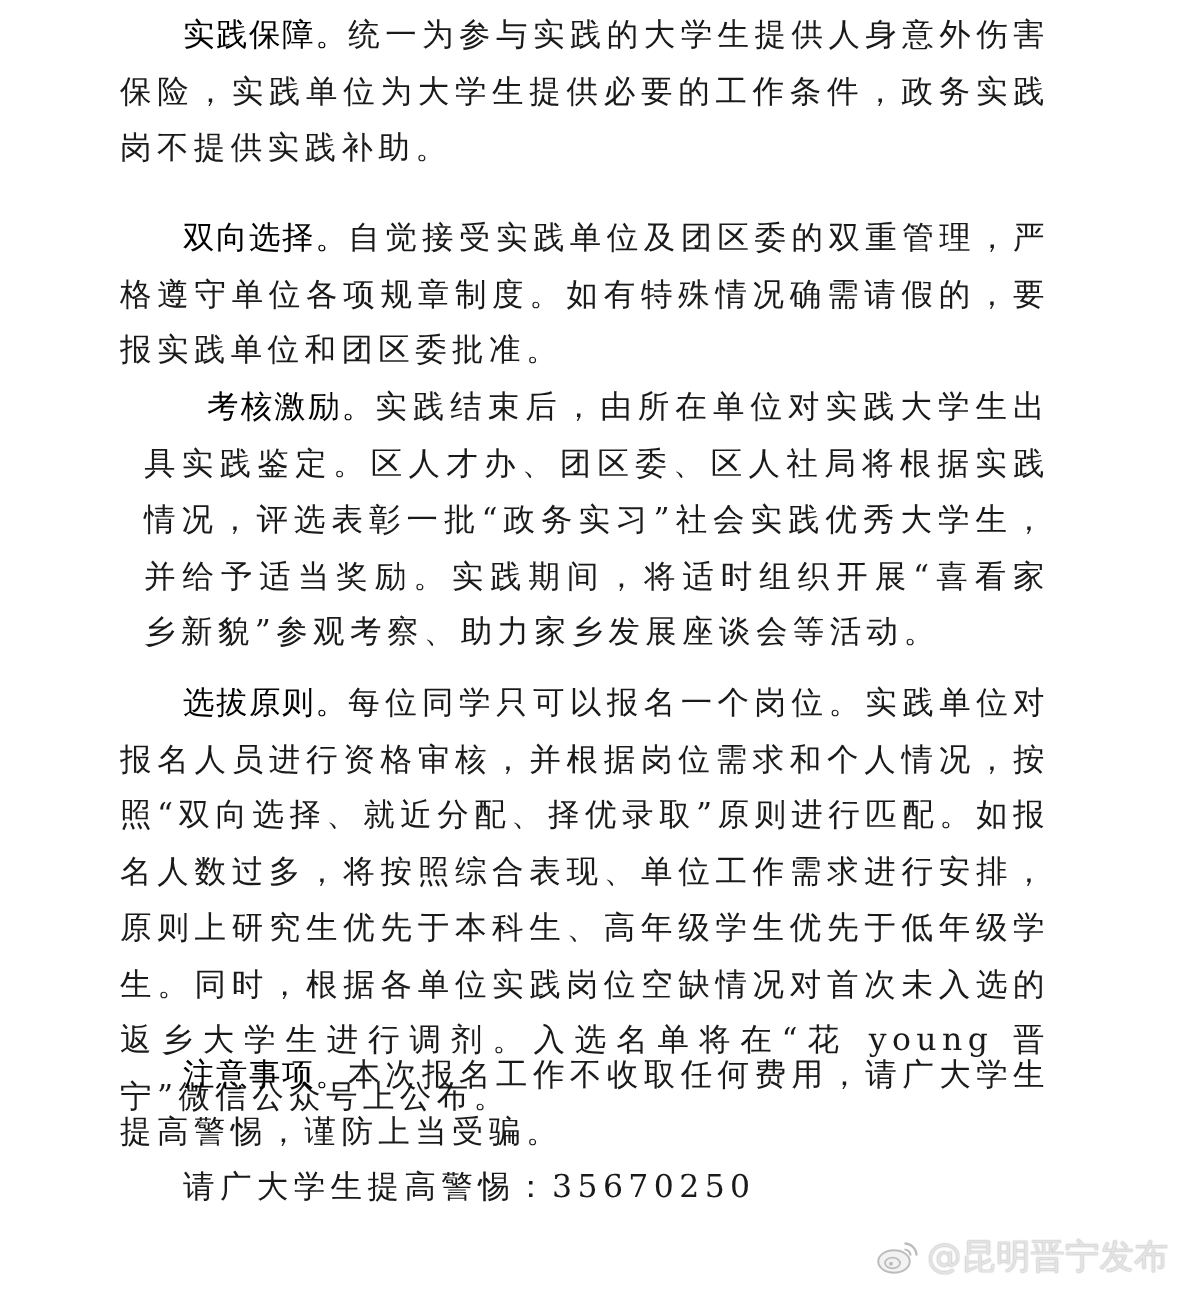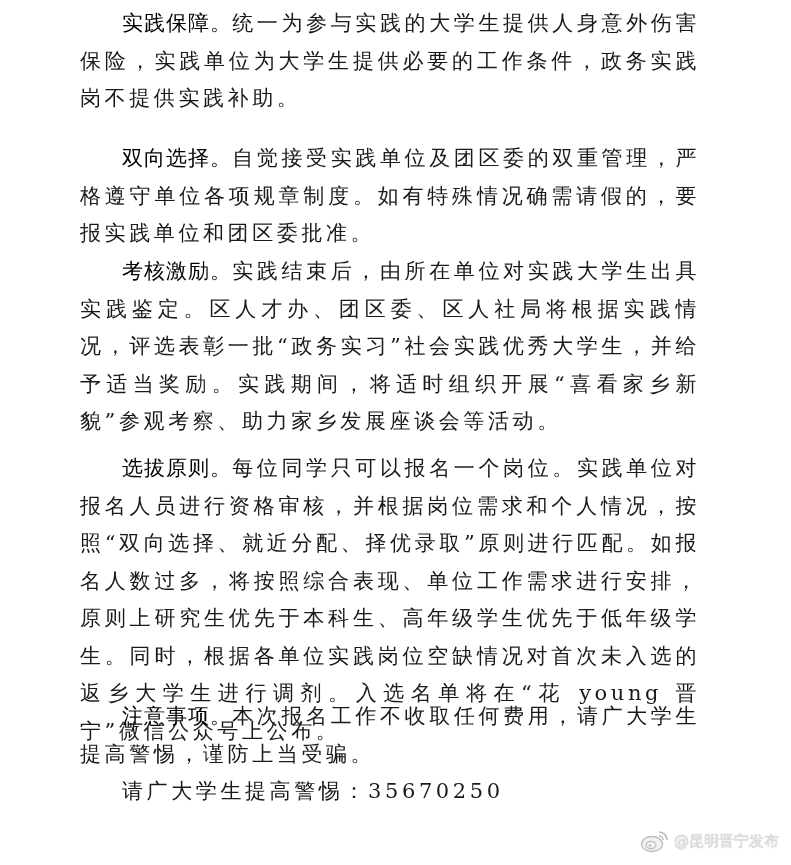--- a/index.html
+++ b/index.html
@@ -30,21 +30,21 @@
       text-align: justify;
     }
     .para .lead {
       font-family: "DejaVu Sans", "Liberation Sans", sans-serif;
       font-weight: normal;
       color: #000;
       letter-spacing: 1px;
     }
     .p1 { position: absolute; top: 5px; left: 0; }
     .p2 { position: absolute; top: 140px; left: 0; }
-    .p3 { position: absolute; top: 253px; left: 0; }
+    .p3 { position: absolute; top: 253px; left: 16px; }
     .p4 { position: absolute; top: 450px; left: 0; }
     .p5 { position: absolute; top: 698px; left: 0; }
     .contact {
       position: absolute;
       top: 773px;
       left: 0;
       font-size: 21px;
       line-height: 37.5px;
       letter-spacing: 3.6px;
       text-indent: 2em;
@@ -52,21 +52,21 @@
     }
     .watermark {
       position: absolute;
       right: 12px;
       bottom: 12px;
       display: flex;
       align-items: center;
       gap: 4px;
       color: #e4e4e4;
       font-family: "DejaVu Sans", "Liberation Sans", sans-serif;
-      font-size: 15px;
+      font-size: 23px;
       text-shadow: 0 0 1px #bdbdbd, 0 0 1px #bdbdbd;
     }
     .watermark svg { display: block; }
   </style>
 </head>
 <body>
 
 <div class="page">
   <p class="para p1"><span class="lead">实践保障。</span><span>统一为参与实践的大学生提供人身意外伤害保险，实践单位为大学生提供必要的工作条件，政务实践岗不提供实践补助。</span></p>
 

